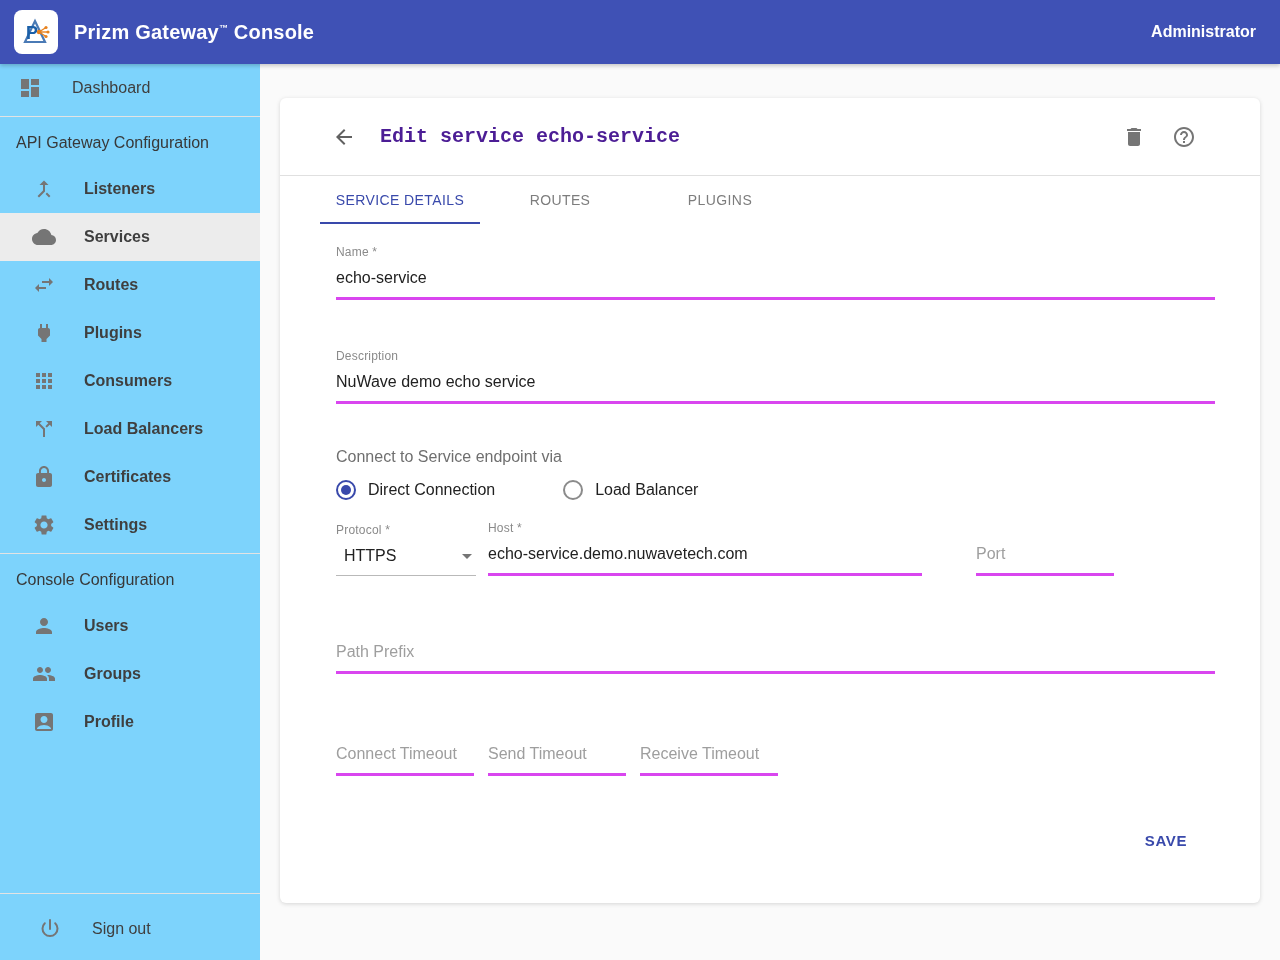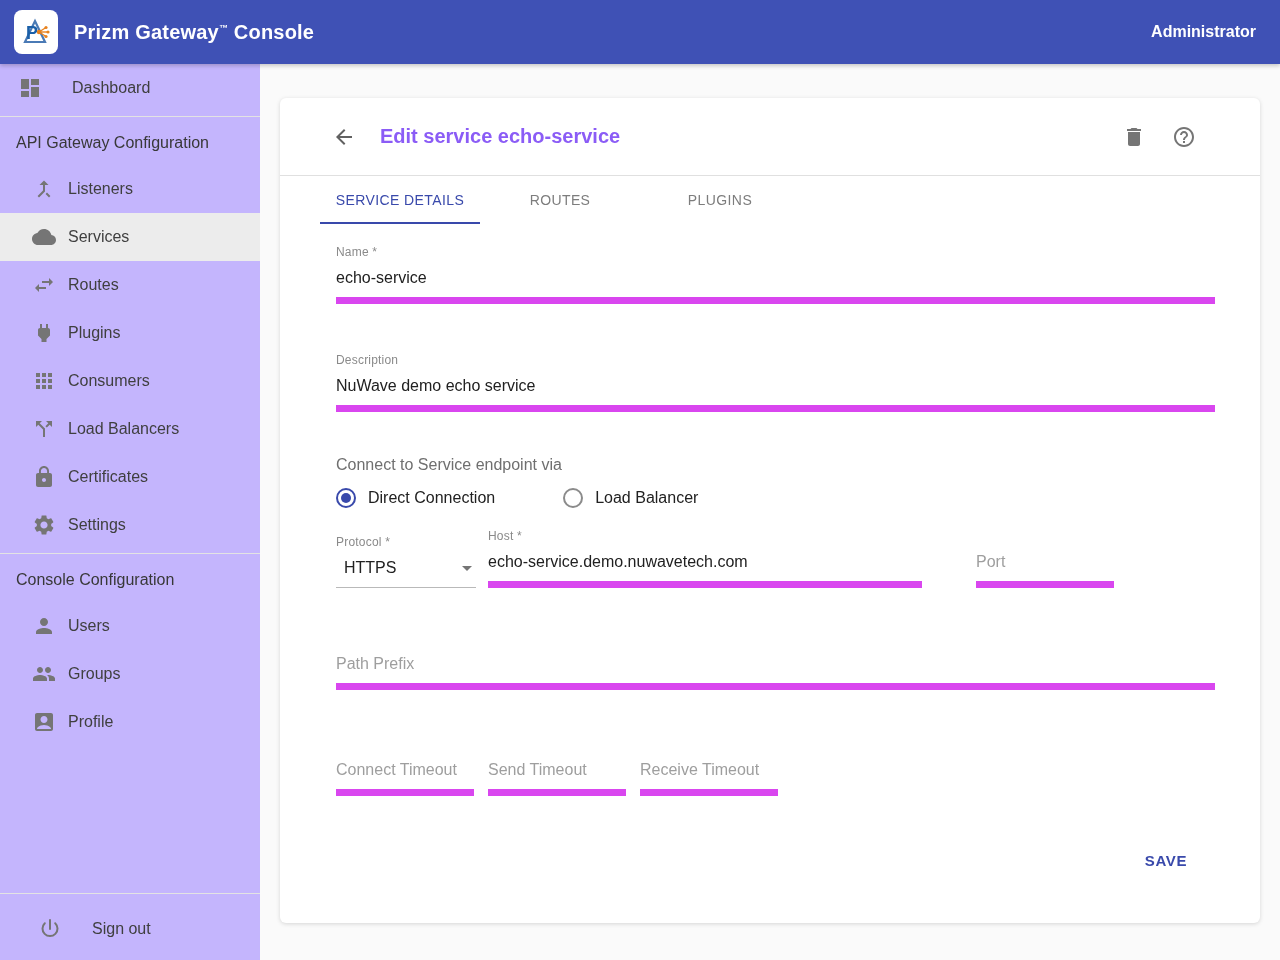--- a/index.html
+++ b/index.html
@@ -17,32 +17,32 @@
     display:flex; align-items:center; justify-content:center; flex:0 0 auto;
   }
   .app-title { color:#ffffff; font-size:20px; font-weight:bold; margin-left:16px; letter-spacing:.2px; }
   .app-title sup { font-size:9px; vertical-align:super; }
   .appbar-spacer { flex:1; }
   .admin-label { color:#ffffff; font-size:16px; font-weight:bold; }
 
   
   .sidebar {
     position:fixed; top:64px; left:0; width:260px; height:896px;
-    background:#c4b5fd; display:flex; flex-direction:column; z-index:10;
+    background:#7dd3fc; display:flex; flex-direction:column; z-index:10;
   }
   .nav-row {
     height:48px; display:flex; align-items:center; cursor:pointer;
     color:#3f3f3f; font-size:16px;
   }
   .nav-row .nicon { width:24px; height:24px; flex:0 0 auto; display:flex; align-items:center; justify-content:center; }
   .nav-row .nicon svg { fill:#757575; width:24px; height:24px; }
   .nav-top .nicon { margin-left:18px; }
   .nav-top .nlabel { margin-left:30px; }
   .nav-sub .nicon { margin-left:32px; }
-  .nav-sub .nlabel { margin-left:12px; }
+  .nav-sub .nlabel { margin-left:28px;font-weight:bold; }
   .nav-row.selected { background:#ececec; }
   .divider { border-top:1px solid #e3e3e3; margin:4px 0; }
   .section-header {
     height:44px; display:flex; align-items:center; padding-left:16px;
     color:#383838; font-size:16px;
   }
   .sidebar-bottom { margin-top:auto; }
   .signout-row { height:62px;padding-left:20px; }
   .signout-row .nicon svg { fill:none; stroke:#757575; }
 
@@ -54,21 +54,21 @@
   .card {
     width:980px; margin:34px auto 0 20px; background:#ffffff;
     border-radius:6px; box-shadow:0 1px 4px rgba(0,0,0,.15);
   }
   .card-header {
     height:78px; display:flex; align-items:center;
     padding:0 64px 0 52px; border-bottom:1px solid #e0e0e0;
   }
   .back-btn { width:24px; height:24px; cursor:pointer; display:flex; }
   .back-btn svg { fill:#616161; width:24px; height:24px; }
-  .card-title { font-size:20px; color:#8b5cf6; margin-left:24px; }
+  .card-title { font-size:20px; color:#4c1d95; margin-left:24px;font-family:Liberation Mono, monospace; }
   .card-header .spacer { flex:1; }
   .icon-btn { width:24px; height:24px; cursor:pointer; display:flex; margin-left:26px; }
   .icon-btn svg { fill:#757575; width:24px; height:24px; }
 
   
   .tabs { display:flex; padding-left:40px; height:48px; }
   .tab {
     width:160px; display:flex; align-items:center; justify-content:center;
     font-size:14px; font-weight:normal; letter-spacing:.4px; color:#7d7d7d;
     cursor:pointer; position:relative;
@@ -78,21 +78,21 @@
     content:""; position:absolute; left:0; bottom:0; width:100%; height:2px; background:#3949ab;
   }
 
   
   .form { padding:18px 45px 0 56px; }
   .f-label { font-size:12px; color:#8a8a8a; letter-spacing:.2px; }
   .f-input {
     display:block; width:100%; border:none; outline:none; background:transparent;
     font-family:"Liberation Sans", sans-serif;
     font-size:16px; color:#212121; padding:9px 0 10px;
-    border-bottom:7px solid #d946ef;
+    border-bottom:3px solid #d946ef;
   }
   .f-input::placeholder { color:#9e9e9e; opacity:1; }
   .group-name { margin-bottom:46px; }
   .group-desc { margin-bottom:44px; }
 
   .endpoint-label { font-size:16px; color:#6f6f6f; margin-bottom:14px; }
   .radio-row { display:flex; align-items:center; margin-bottom:18px;gap:44px; }
   .radio-opt { display:flex; align-items:center; cursor:pointer; margin-right:24px; }
   .radio-circle {
     width:20px; height:20px; border-radius:50%; border:2px solid #8b8b8b;

